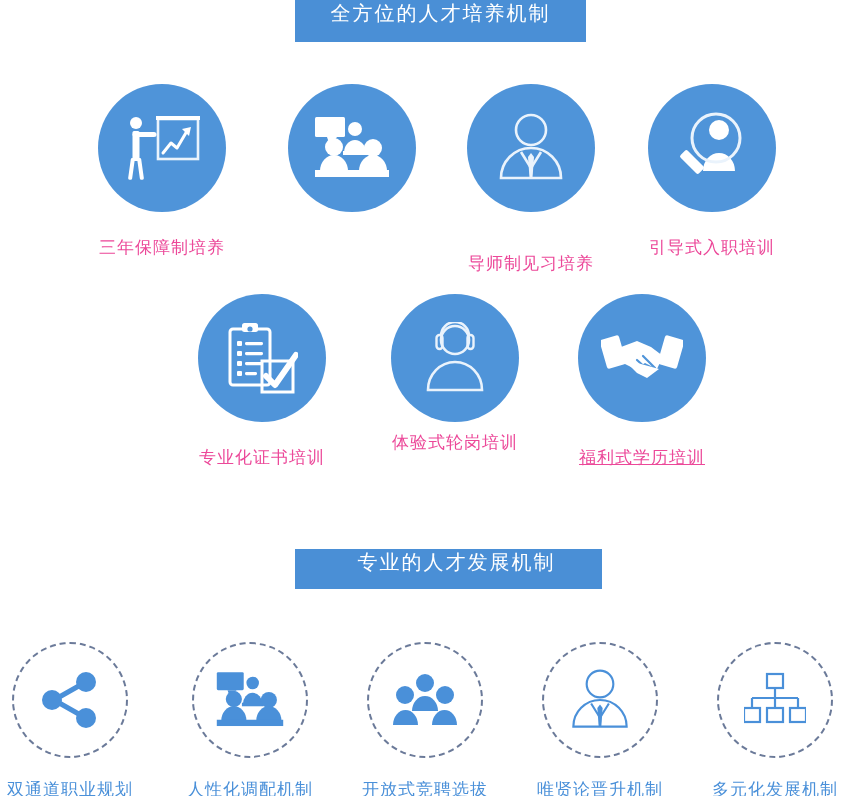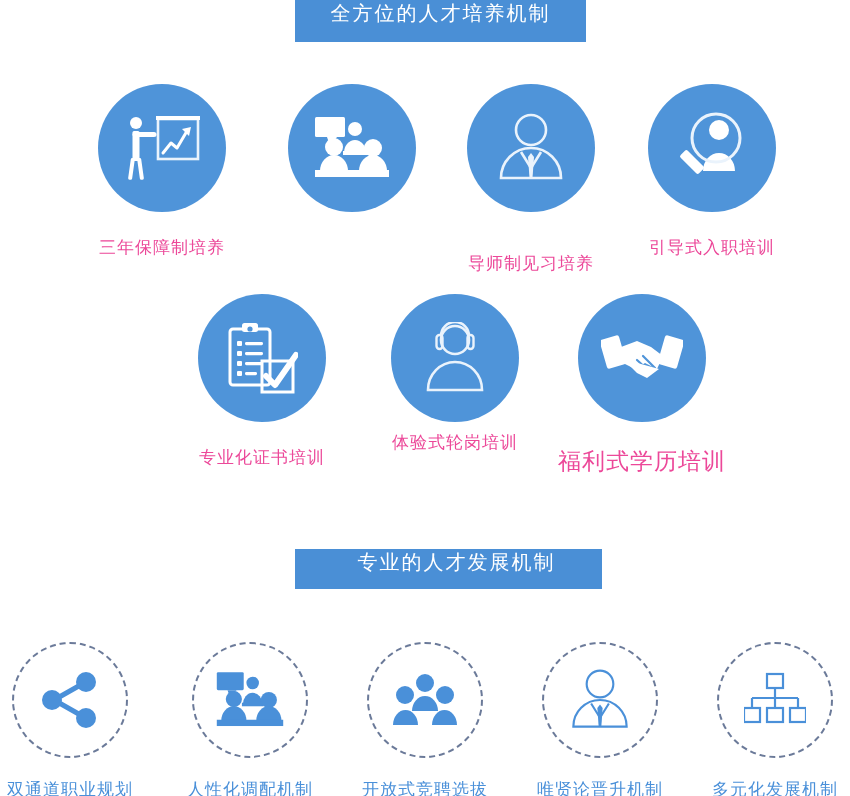--- a/index.html
+++ b/index.html
@@ -158,21 +158,21 @@
   <div class="node" style="left:578px;top:294px;width:128px;">
     <div class="circle solid" style="width:128px;height:128px;">
       <svg class="icon-svg" width="82" height="58" viewBox="0 0 82 58">
         <rect x="2" y="8" width="20" height="30" rx="2.5" fill="#ffffff" transform="rotate(-16 12 23)"></rect>
         <rect x="60" y="8" width="20" height="30" rx="2.5" fill="#ffffff" transform="rotate(16 70 23)"></rect>
         <path d="M20 18 L36 12 L50 18 L62 27 L56 40 L44 34 L34 40 L20 33 Z" fill="#ffffff"></path>
         <path d="M30 34 L42 44 M36 31 L48 42 M42 27 L54 39" stroke="#4f94d9" stroke-width="2.2" stroke-linecap="round"></path>
         <path d="M22 30 L36 44 L46 49 L58 40" fill="#ffffff"></path>
       </svg>
     </div>
-    <div class="node-label label-dark" style="margin-top:24px;font-size:23px;">福利式学历培训</div>
+    <div class="node-label label-dark" style="margin-top:24px;font-size:17px;text-decoration:underline;">福利式学历培训</div>
   </div>
 
   <div class="banner" style="left:295px;top:549px;width:291px;height:40px;background:#4a8fd6;font-size:20px;padding-left:16px;">
     <span>专业的人才发展机制</span>
   </div>
 
   <div class="node" style="left:12px;top:642px;width:116px;">
     <div class="circle dashed" style="width:116px;height:116px;">
       <svg class="icon-svg" width="60" height="58" viewBox="0 0 60 58">
         <line x1="14" y1="29" x2="44" y2="12" stroke="#4a90d9" stroke-width="5" stroke-linecap="round"></line>

